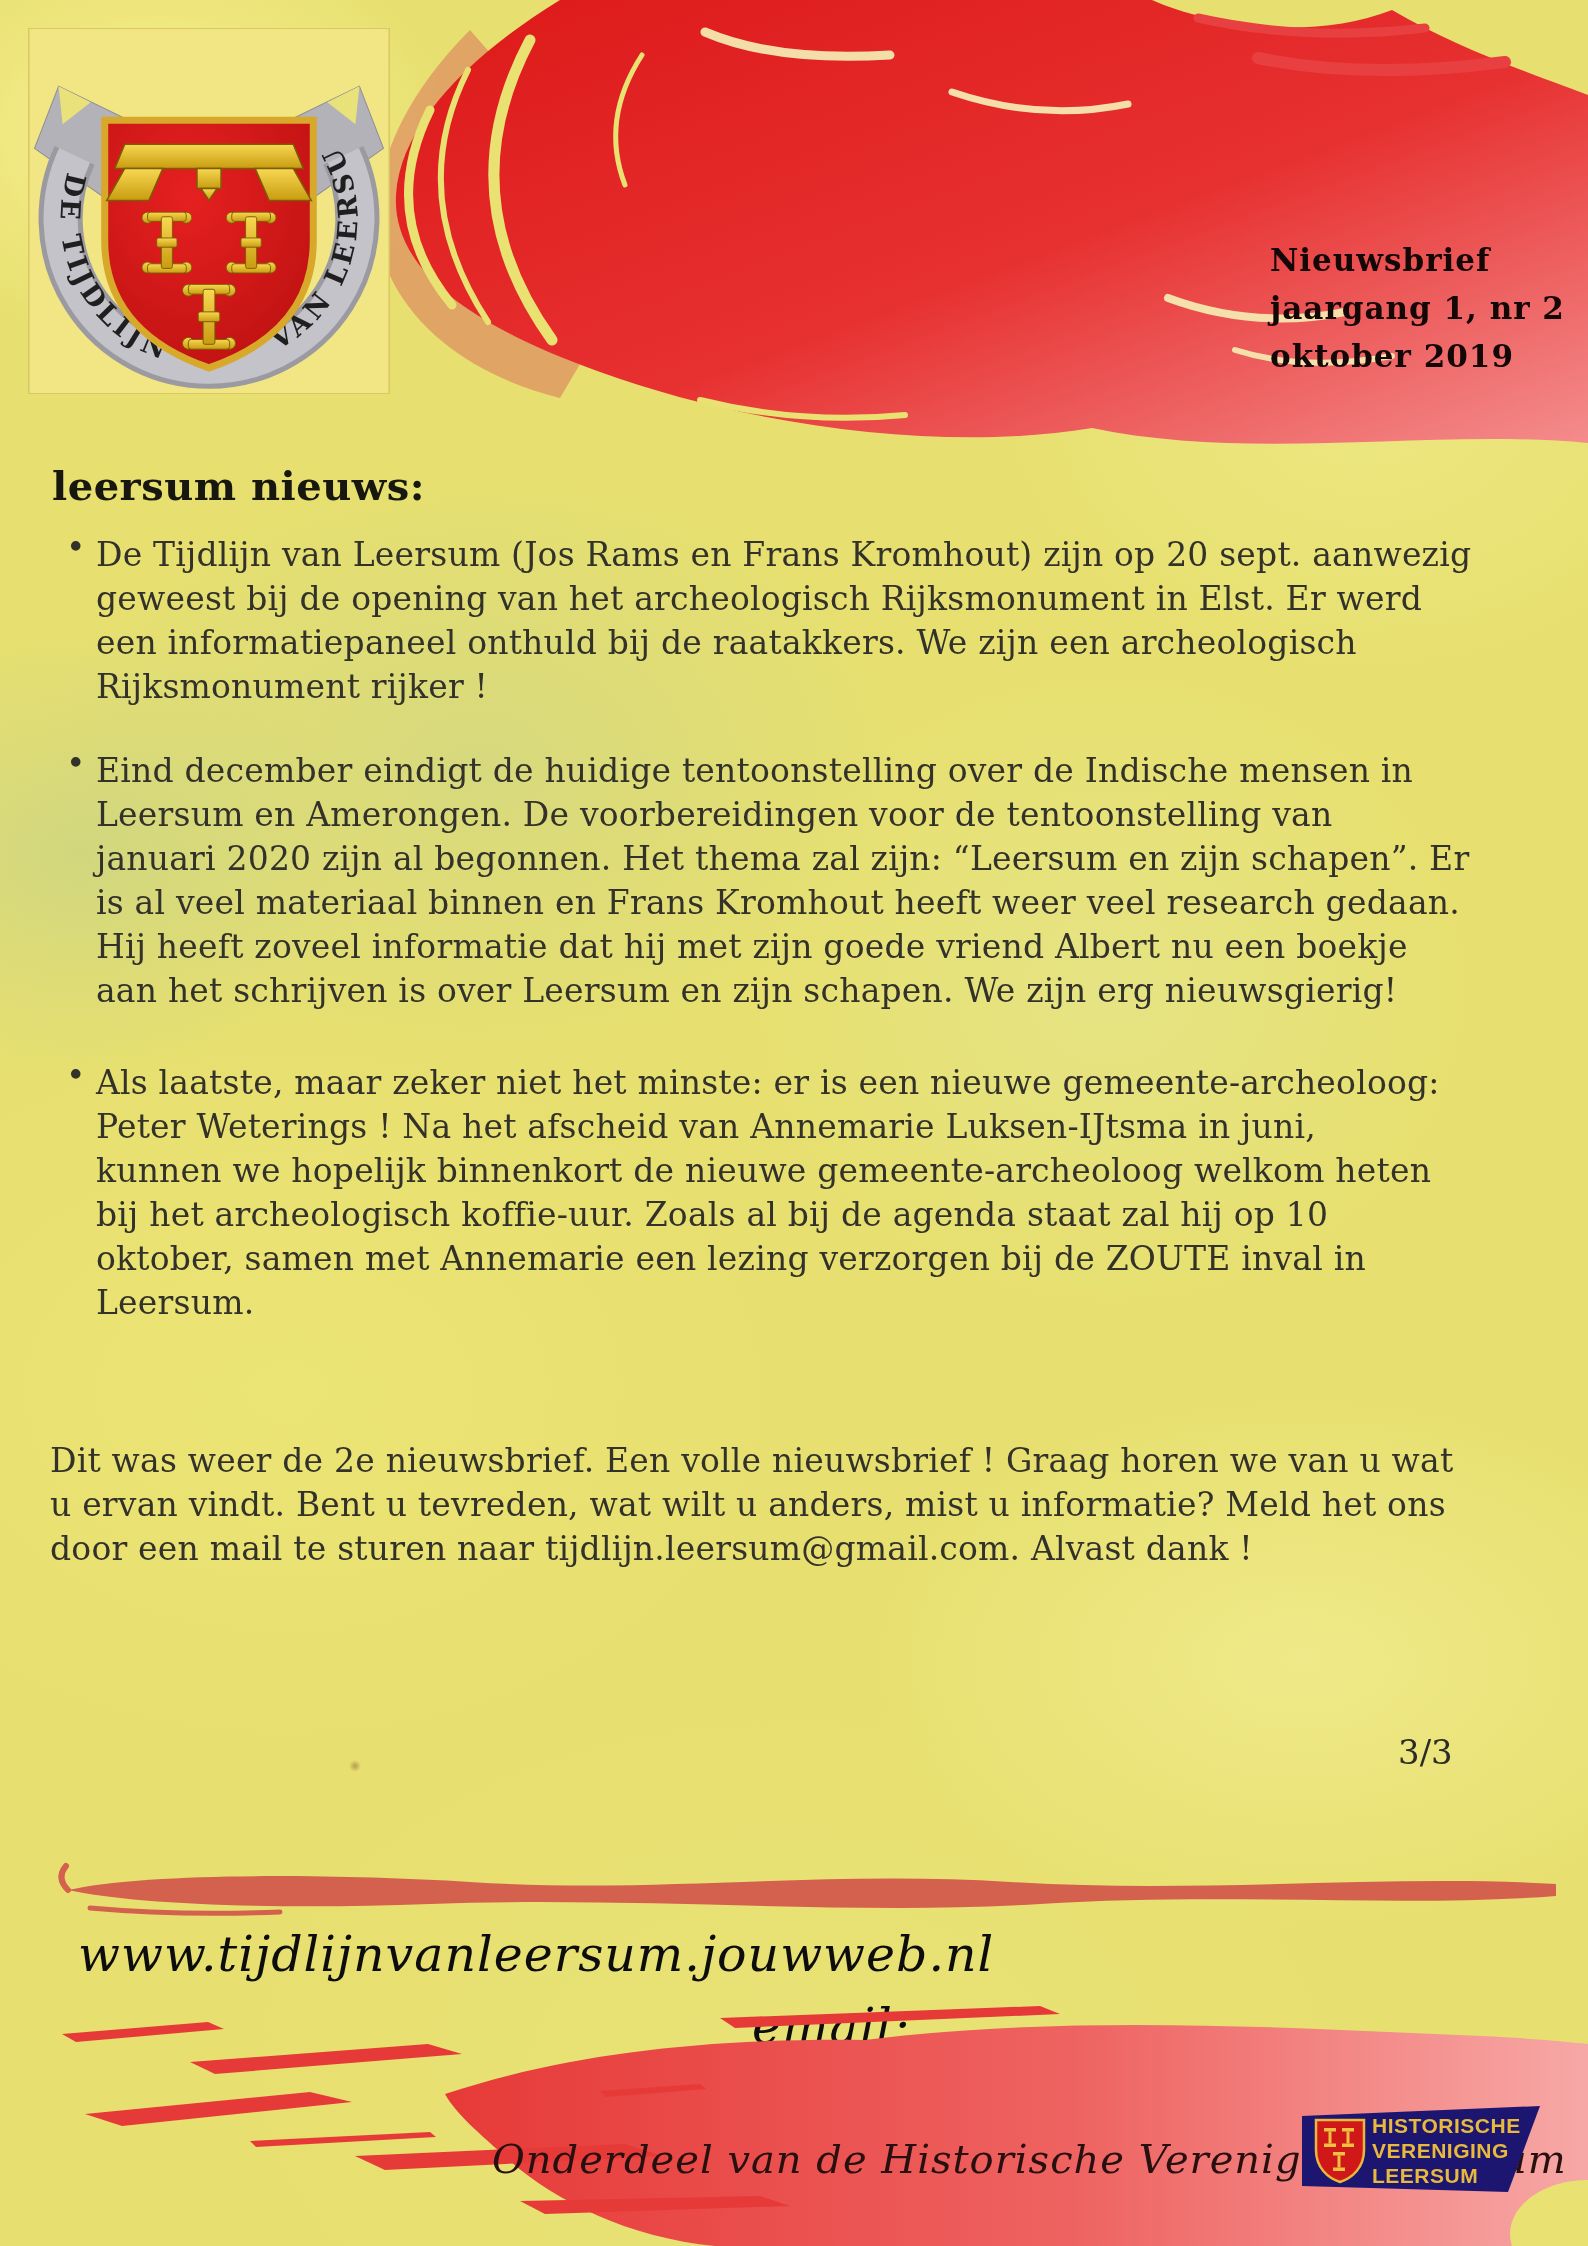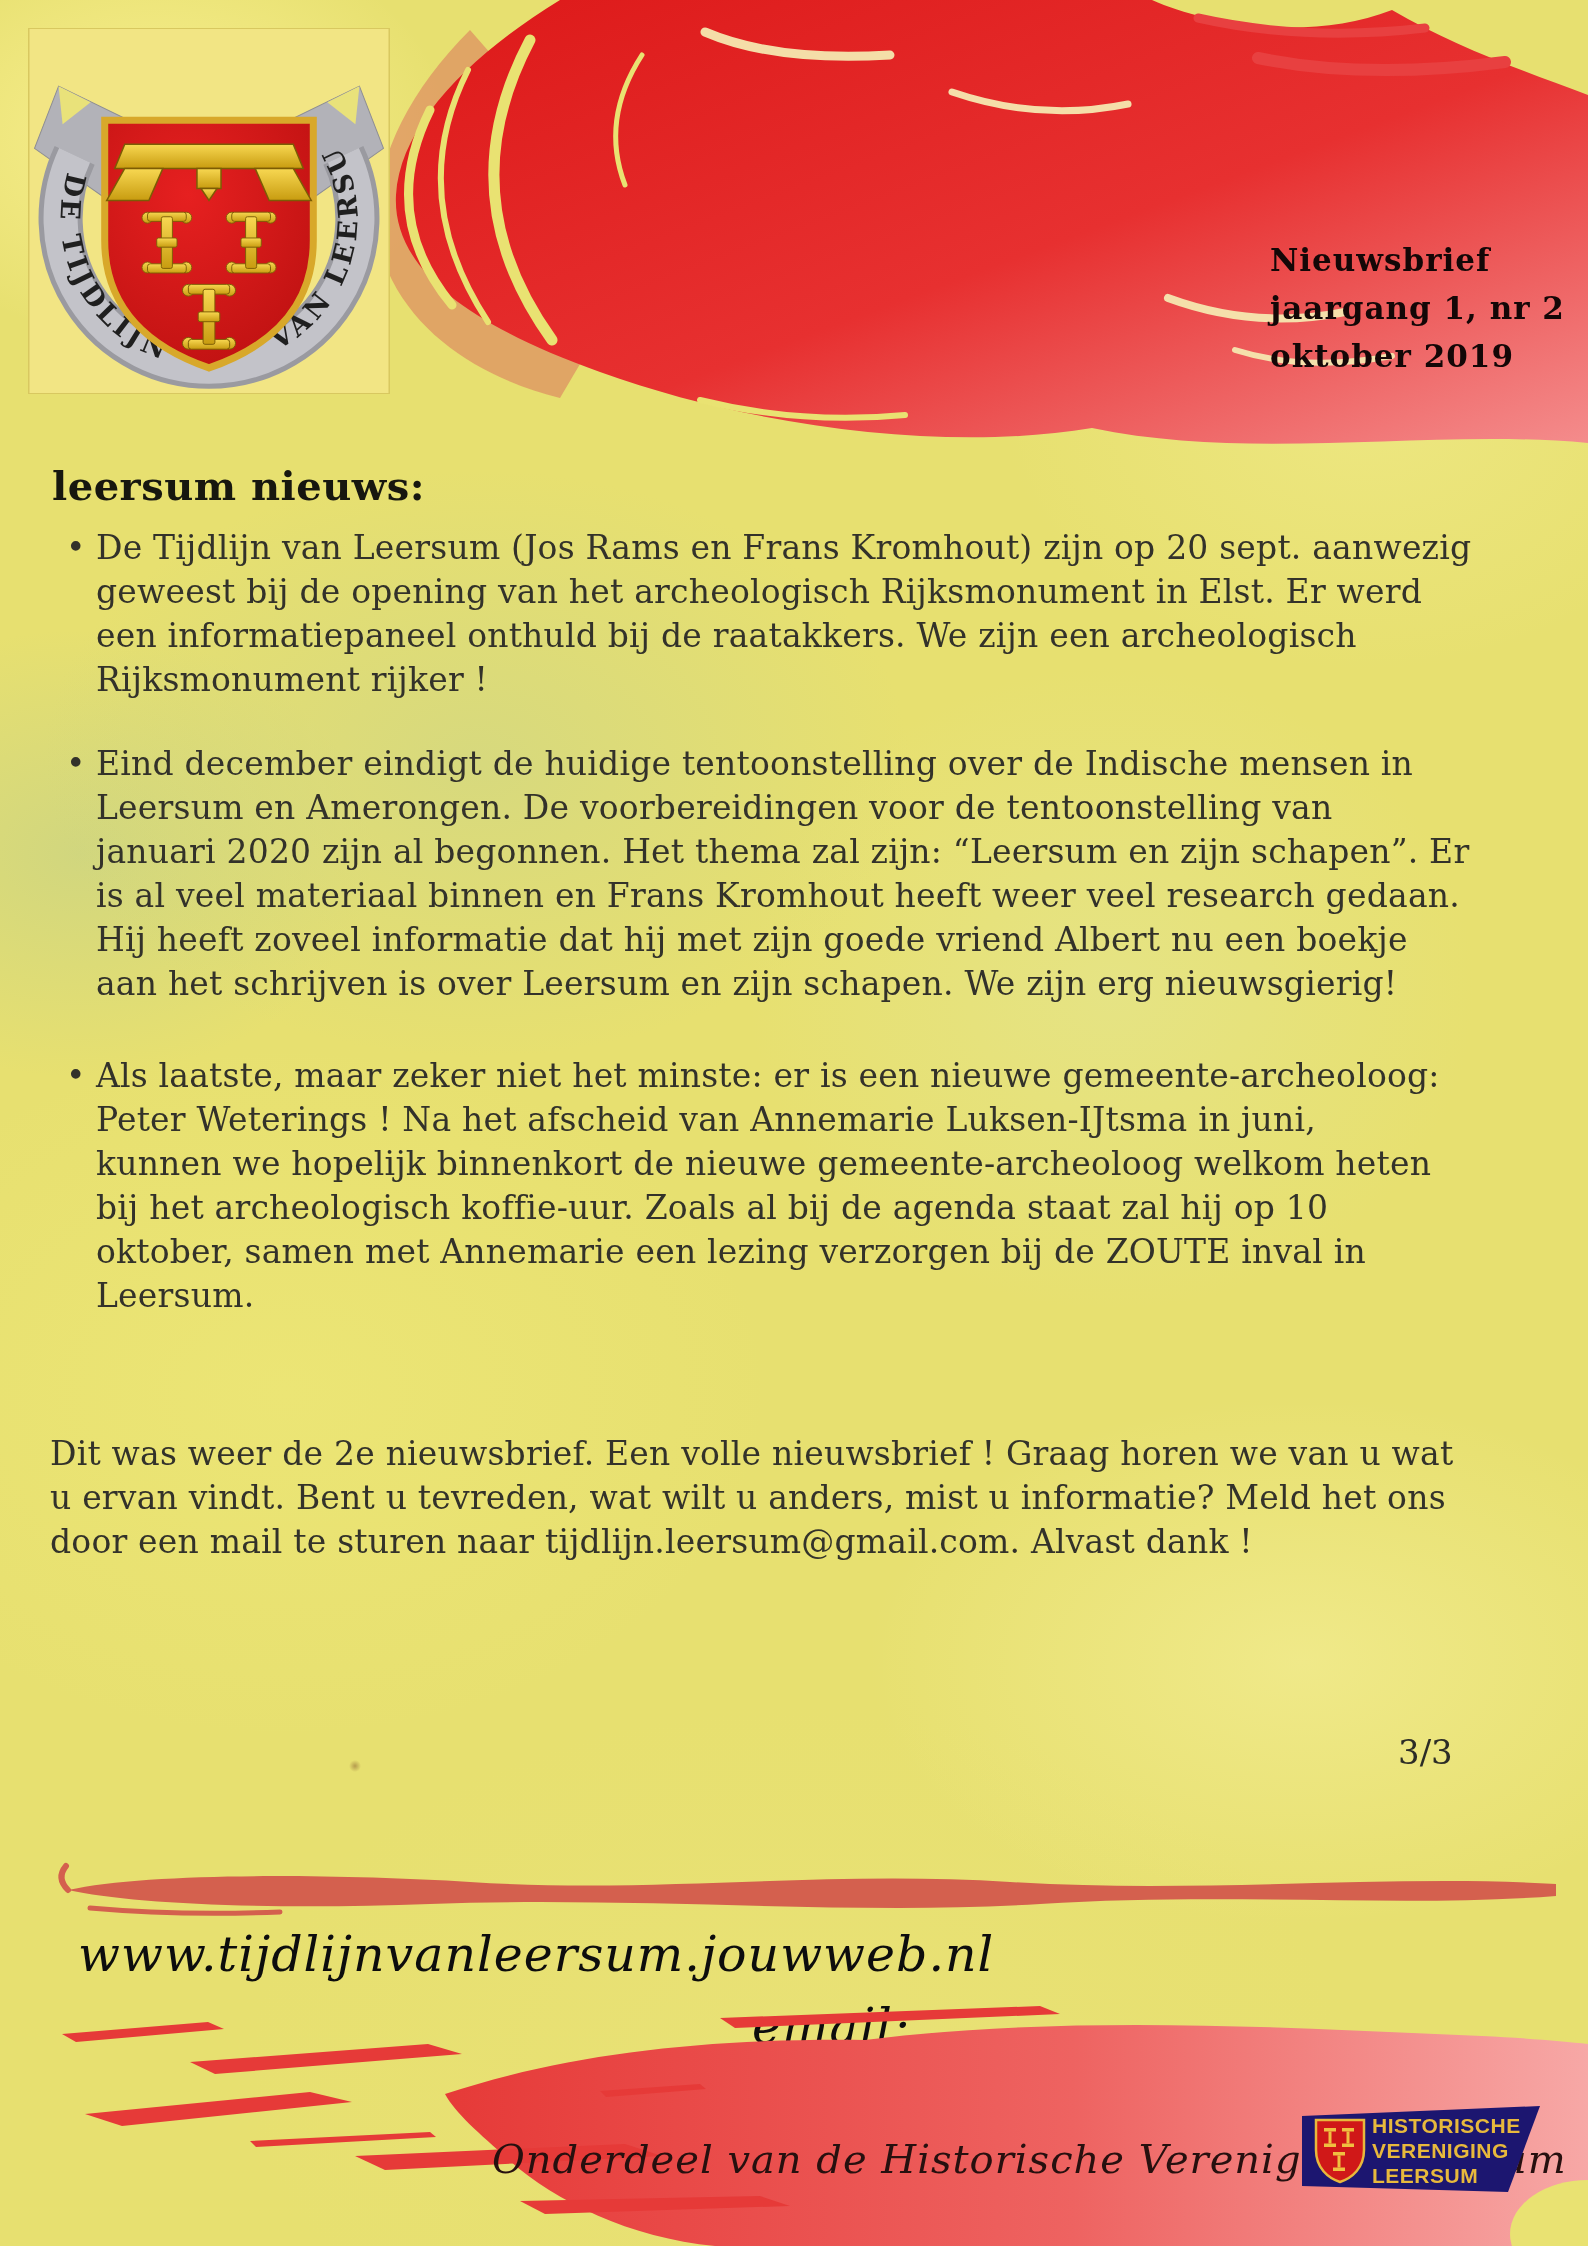--- a/index.html
+++ b/index.html
@@ -31,21 +31,21 @@
   }
   #issue{
     left:1238px;top:236px;color:#140707;font-weight:bold;
     font-size:31px;line-height:48px;letter-spacing:1px;margin-left:32px;
   }
 
   
   #heading{left:52px;top:462px;font-size:40px;font-weight:bold;color:#17170f;letter-spacing:.5px;}
   .bullet{left:66px;display:flex;align-items:flex-start;color:#33322a;}
   .bullet .dot{width:30px;font-size:33px;line-height:44px;flex:0 0 30px;}
-  .btext, .plain{font-size:33px;line-height:44px;color:#33322a;white-space:pre-line;letter-spacing:.2px;}
+  .btext, .plain{font-size:33px;line-height:44px;color:#33322a;white-space:pre-line;letter-spacing:.2px;margin-top:7px;}
   #bullet-1{top:526px;} #bullet-2{top:742px;} #bullet-3{top:1054px;}
   #closing{left:50px;top:1432px;width:1500px;}
   #pageno{left:1398px;top:1732px;font-size:34px;color:#2c2c26;}
 
   
   #divider{left:0;top:1850px;}
   #website{left:78px;top:1926px;font-style:italic;font-size:49px;color:#0d0d0d;letter-spacing:1px;}
   #email{left:752px;top:1998px;font-style:italic;font-size:49px;color:#0d0d0d;letter-spacing:1px;}
   #banner-bottom{left:0;top:1996px;}
   #affiliation{left:492px;top:2136px;font-style:italic;font-size:40px;color:#27100f;letter-spacing:1px;}

